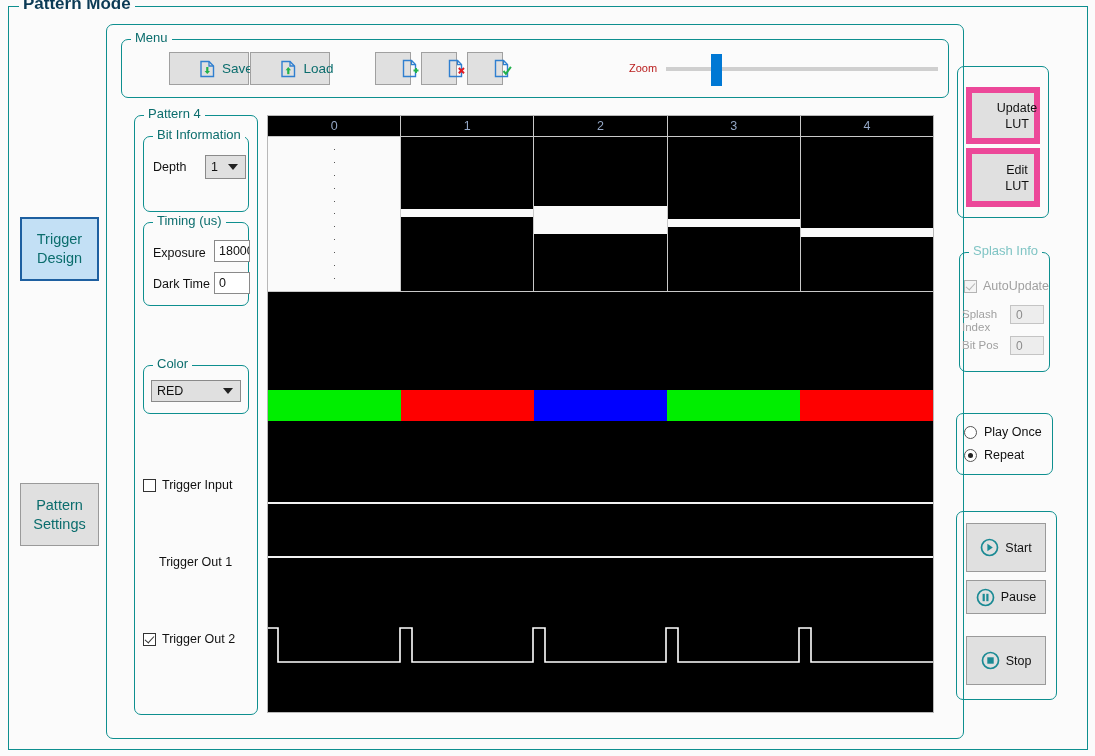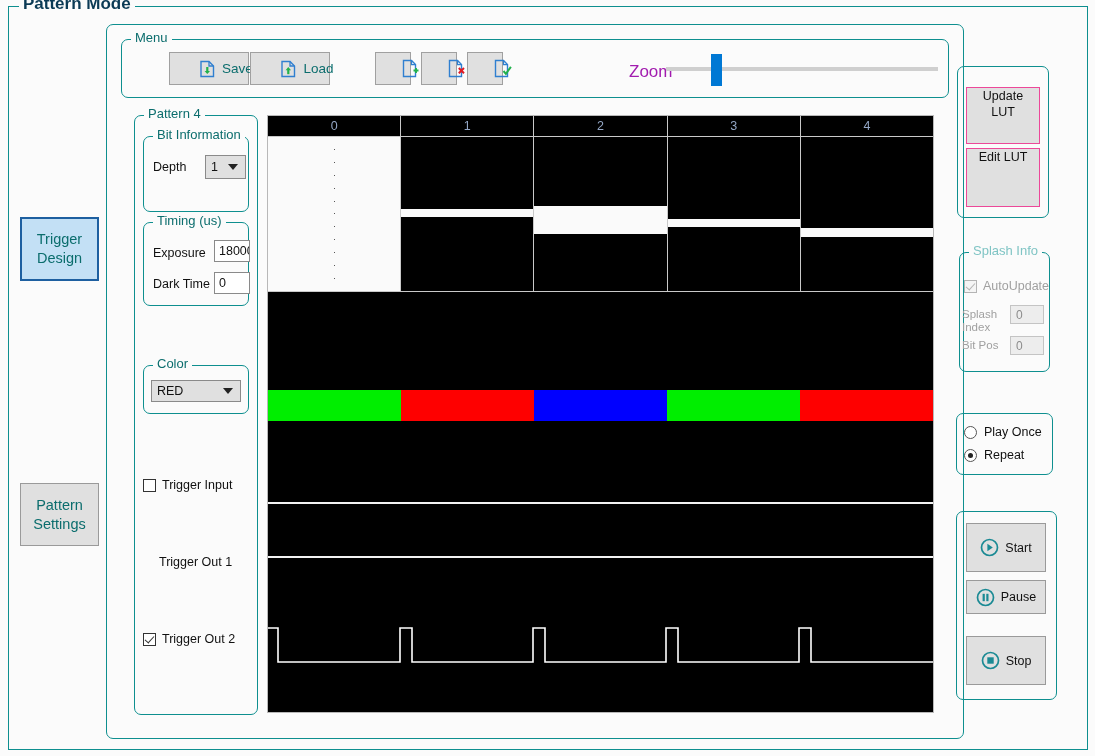--- a/index.html
+++ b/index.html
@@ -87,21 +87,21 @@
   }
   #btn-save { left: 169px; top: 52px; width: 80px; height: 33px; }
   #btn-load { left: 250px; top: 52px; width: 80px; height: 33px; text-align: center; }
   #btn-add  { left: 375px; top: 52px; width: 36px; height: 33px; }
   #btn-del  { left: 421px; top: 52px; width: 36px; height: 33px; }
   #btn-apply{ left: 467px; top: 52px; width: 36px; height: 33px; }
 
   
   #zoom-label {
     position: absolute; left: 629px; top: 62px;
-    font-size: 17px; color: #a21caf;
+    font-size: 11px; color: #b91c1c;
   }
   #zoom-slider-wrap {
     position: absolute; left: 666px; top: 52px; width: 272px; height: 34px;
     cursor: pointer;
   }
   #zoom-track {
     position: absolute; left: 0; top: 15px; width: 272px; height: 4px;
     background: #cfcfcf;
   }
   #zoom-handle {
@@ -259,27 +259,27 @@
   
   #t2-wave {
     position: absolute; left: 0; top: 490px; width: 100%; height: 100px;
   }
 
   
   #lut-box { left: 957px; top: 66px; width: 92px; height: 152px; }
   .rbtn {
     position: absolute;
     background: #e0e0e0;
-    border: 1px solid #ec4899;
+    border: 6px solid #ec4899;
     font-size: 12.5px;
     color: #111;
-    display: flex; justify-content: center;
+    display: flex; align-items: center; justify-content: center;
     text-align: center;
     line-height: 16px;
-    cursor: pointer; user-select: none;
+    cursor: pointer; user-select: none; padding-left: 28px;
   }
   #btn-update-lut { left: 966px; top: 87px; width: 74px; height: 57px; }
   #btn-edit-lut   { left: 966px; top: 148px; width: 74px; height: 59px; }
 
   #splash-box { left: 959px; top: 252px; width: 91px; height: 120px; }
   #cb-autoupdate {
     left: 964px; top: 279px;
     color: #a0a0a0; cursor: default;
   }
   #cb-autoupdate .cbox { border-color: #b4b4b4; background: #f5f5f5; }

